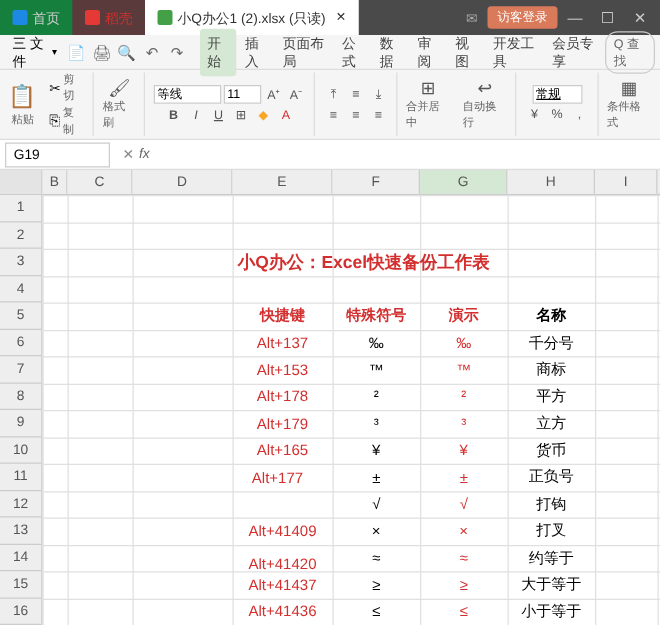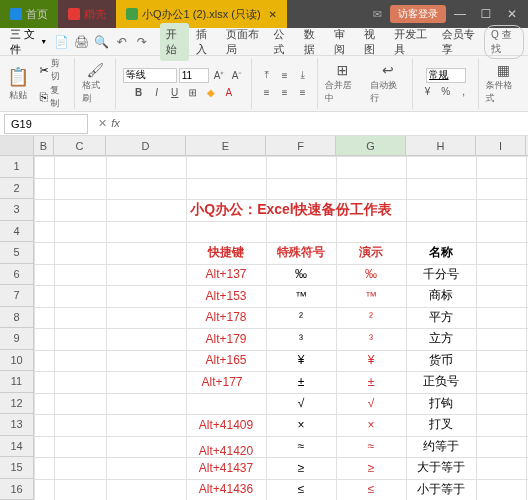--- a/index.html
+++ b/index.html
@@ -1,21 +1,21 @@
 <!DOCTYPE html>
 <html><head>
 <meta charset="utf-8">
 <style>
 *{box-sizing:border-box;margin:0;padding:0;font-family:"Microsoft YaHei",Arial,sans-serif}
 body{width:528px;height:500px;overflow:hidden;background:#fff;font-size:11px}
 .titlebar{height:28px;background:#4a4a4a;display:flex;align-items:center;color:#ccc}
 .tab{height:28px;display:flex;align-items:center;padding:0 10px;gap:4px;font-size:11px}
-.tab.home{background:#4d7c0f}
+.tab.home{background:#15803d}
 .tab.red{background:#5a3a3a}
-.tab.active{background:#eab308;color:#333}
+.tab.active{background:#ffffff;color:#333}
 .tab-icon{width:12px;height:12px;display:inline-block}
 .tab-icon.w{background:#1e88e5;border-radius:2px}
 .tab-icon.r{background:#e53935;border-radius:2px}
 .tab-icon.g{background:#43a047;border-radius:2px}
 .tab-close{font-size:10px;margin-left:4px;cursor:pointer}
 .title-right{margin-left:auto;display:flex;align-items:center;gap:2px;padding-right:4px}
 .guest{background:#d97a5a;color:#fff;padding:2px 8px;border-radius:3px;font-size:10px}
 .winbtn{width:24px;height:24px;display:flex;align-items:center;justify-content:center;color:#ccc;font-size:12px}
 .menubar{height:28px;background:#f5f5f5;border-bottom:1px solid #ddd;display:flex;align-items:center;padding:0 4px;gap:2px}
 .menu-files{display:flex;align-items:center;gap:2px;font-size:11px;padding:2px 6px}

